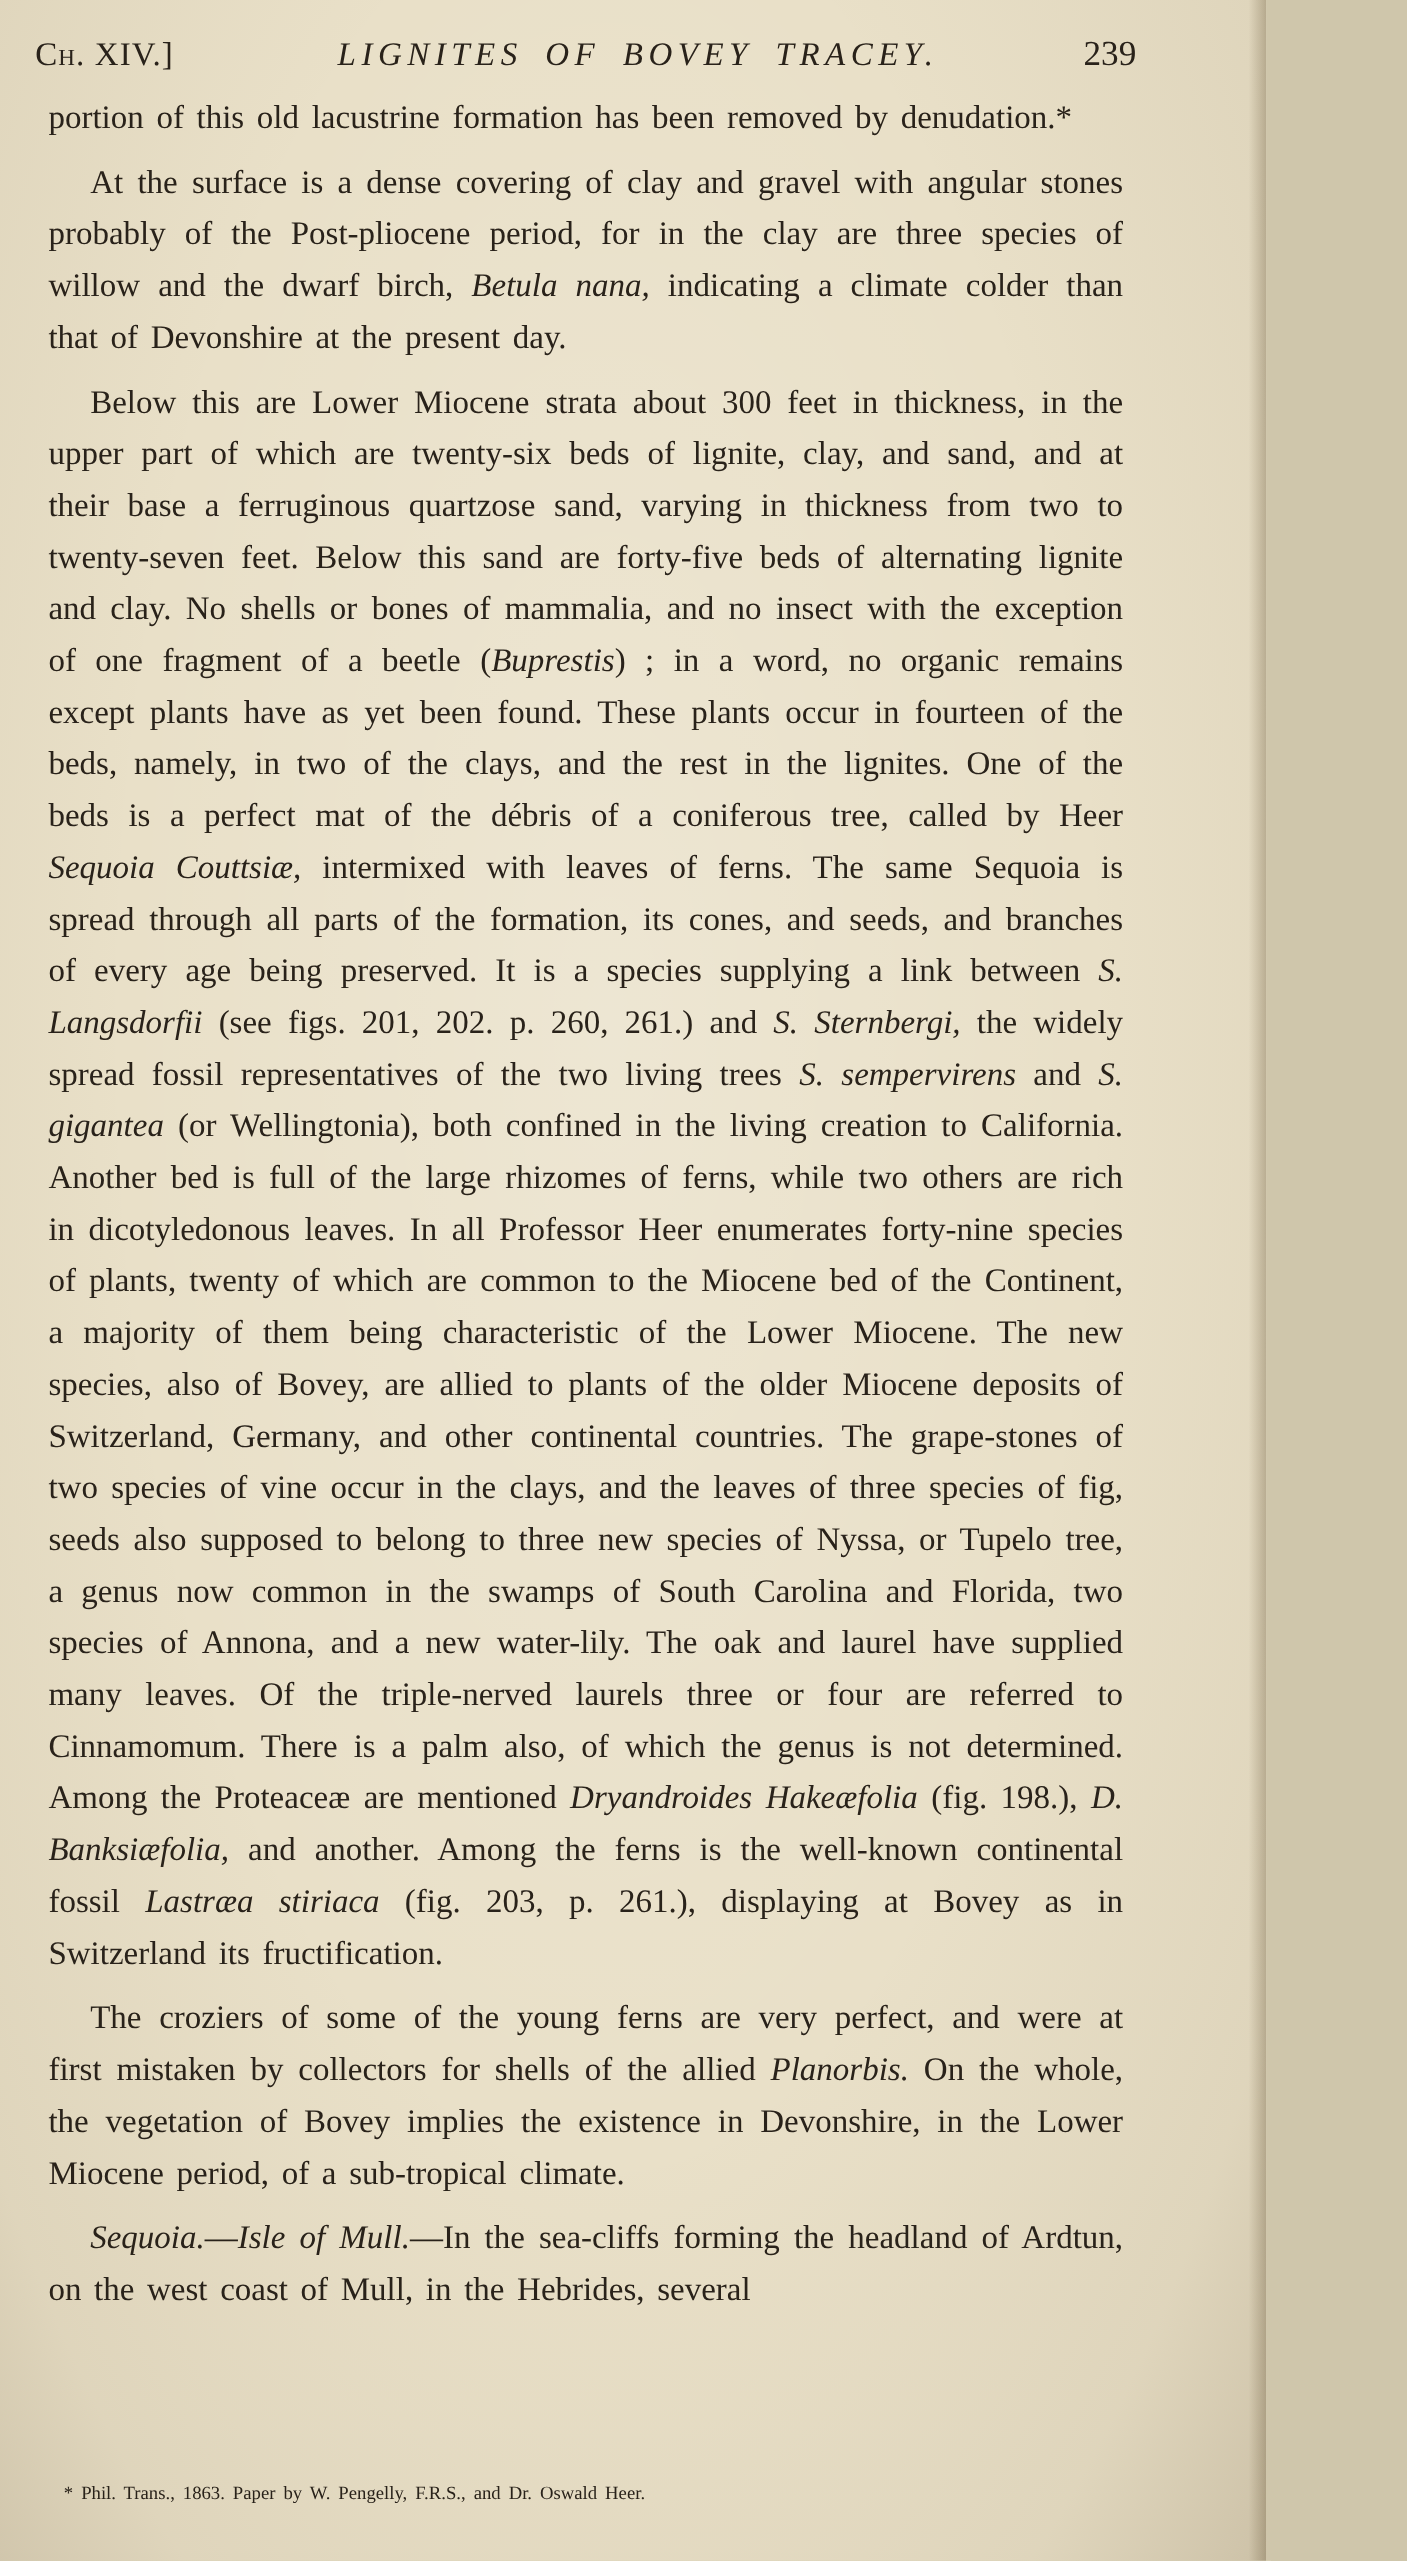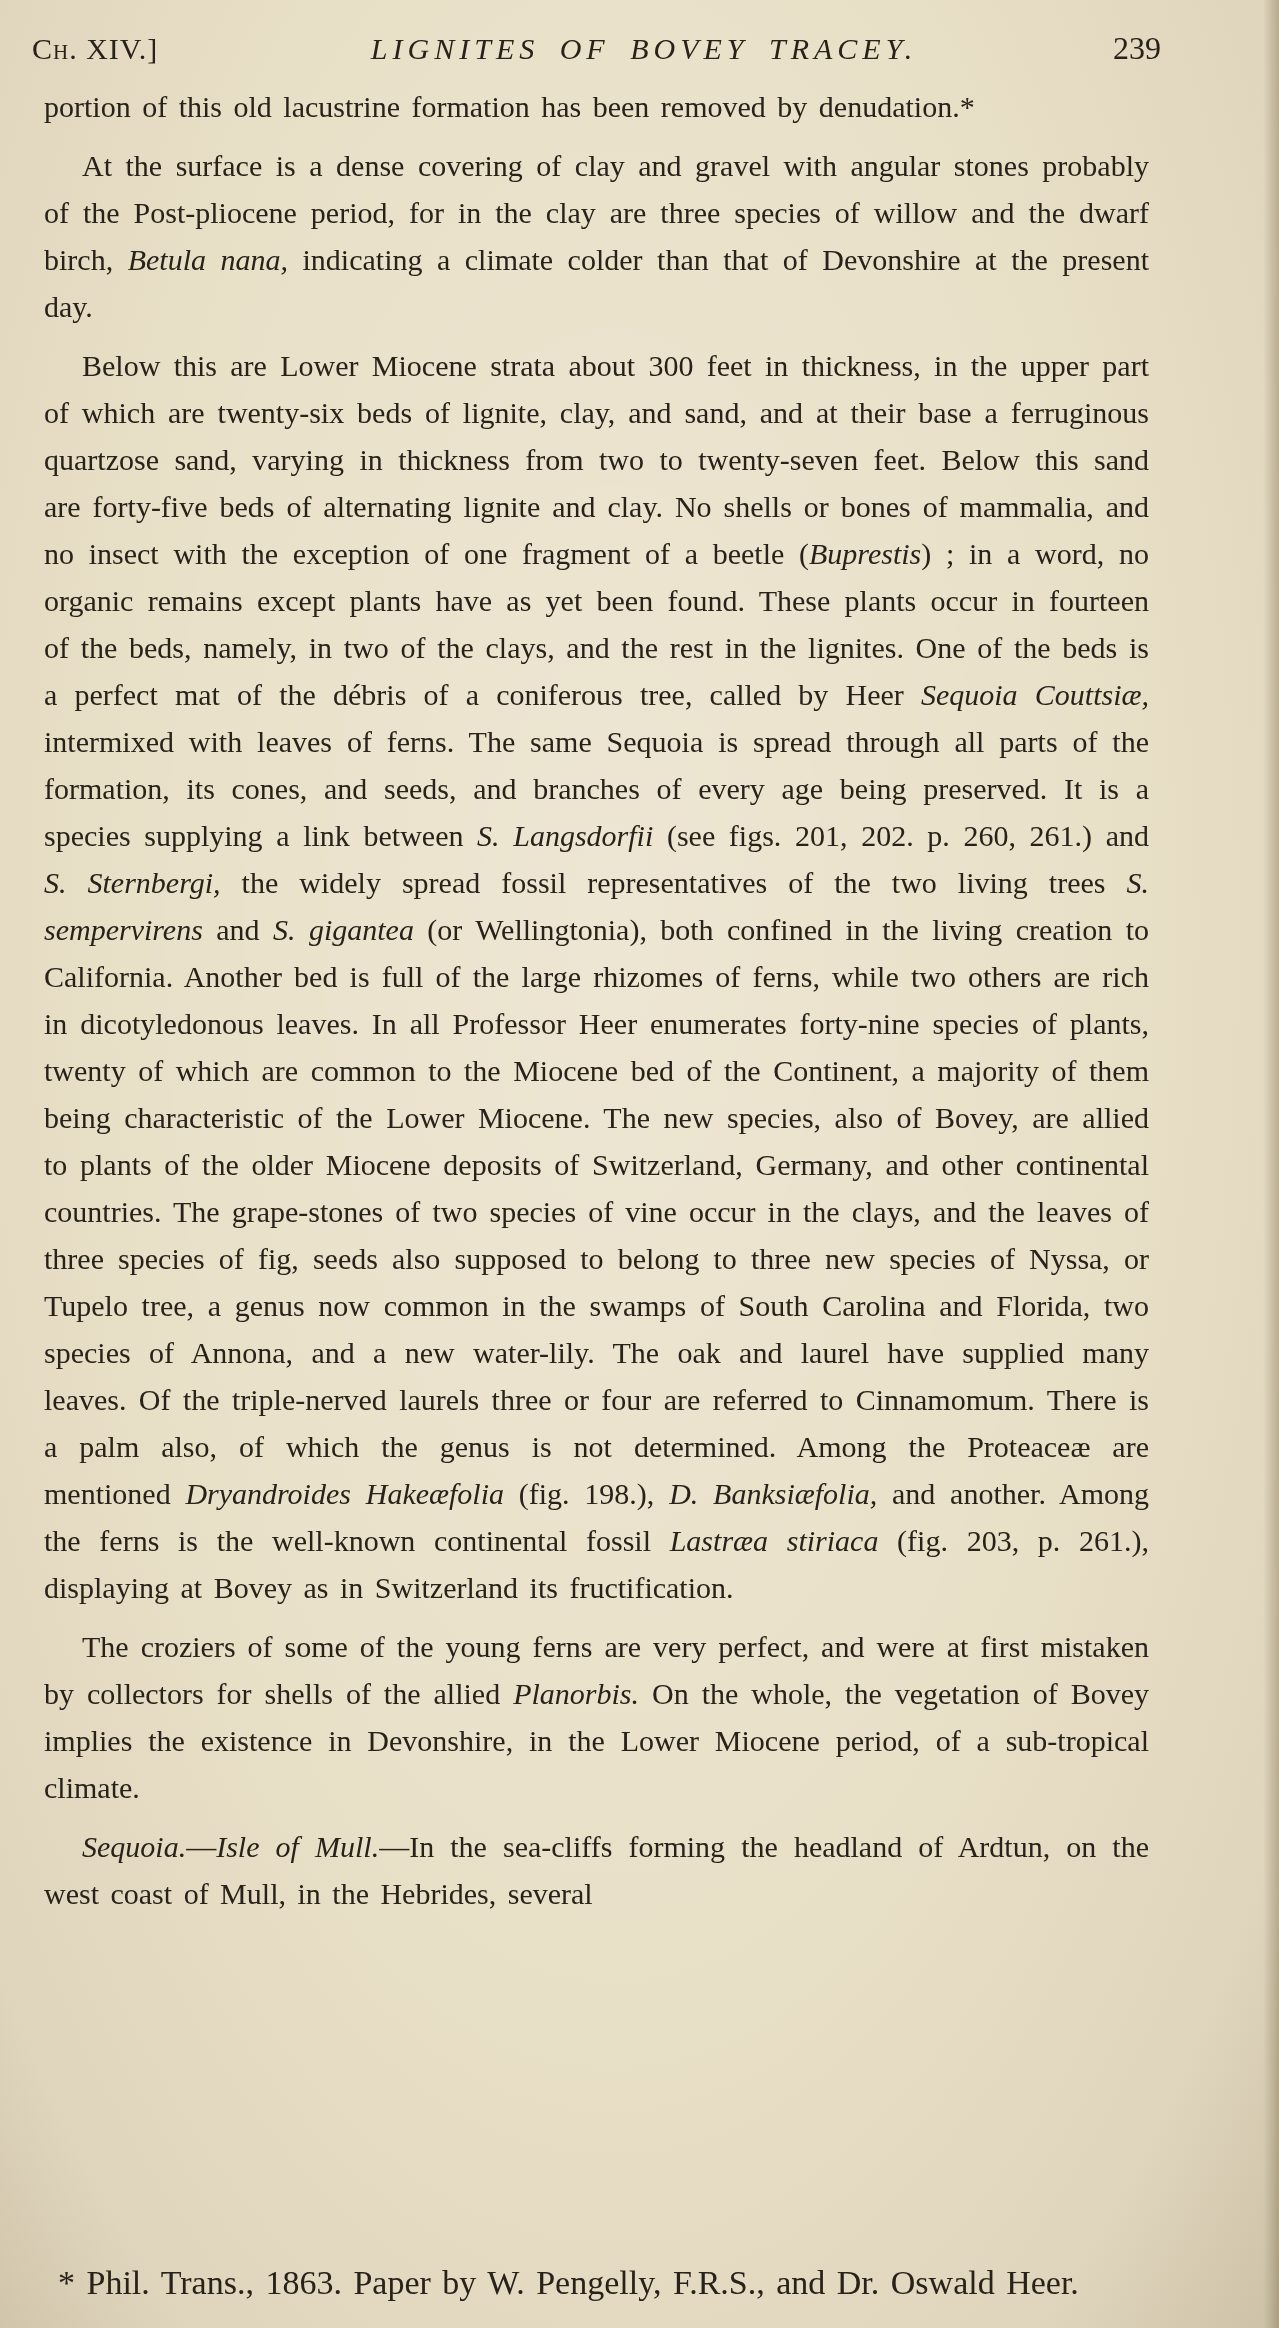--- a/index.html
+++ b/index.html
@@ -3,21 +3,21 @@
 <meta charset="utf-8">
 <style>
   * { margin: 0; padding: 0; box-sizing: border-box; }
   html, body { width: 1279px; height: 2328px; }
   body {
     font-family: "Liberation Serif", serif;
     background: #cfc6ab;
   }
   .page {
     position: relative;
-    width: 1279px;
+    width: 1151px;
     height: 2328px;
     overflow: hidden;
     background-color: var(--paper, #e9e0c8);
     background-image: radial-gradient(ellipse at 48% 40%,
       rgba(255,255,255,0.20) 0%,
       rgba(255,255,255,0.00) 52%,
       rgba(105,85,45,0.08) 84%,
       rgba(92,72,38,0.20) 100%);
     color: var(--ink, #28211a);
     padding: 30px 118px 0 32px;
@@ -60,22 +60,22 @@
     text-align: justify;
     word-spacing: 4px;
   }
   .para { margin: 12px; }
   .para.indent { text-indent: 38px; }
   .it { font-style: italic; }
   .footnote {
     position: absolute;
     left: 58px;
     right: 125px;
-    bottom: 28px;
-    font-size: 34px;
+    bottom: 44px;
+    font-size: 17px;
     line-height: 34px;
     word-spacing: 3px;
     font-family: Liberation Serif, serif;
   }
 </style>
 </head>
 <body>
 
 <div class="page">
 

